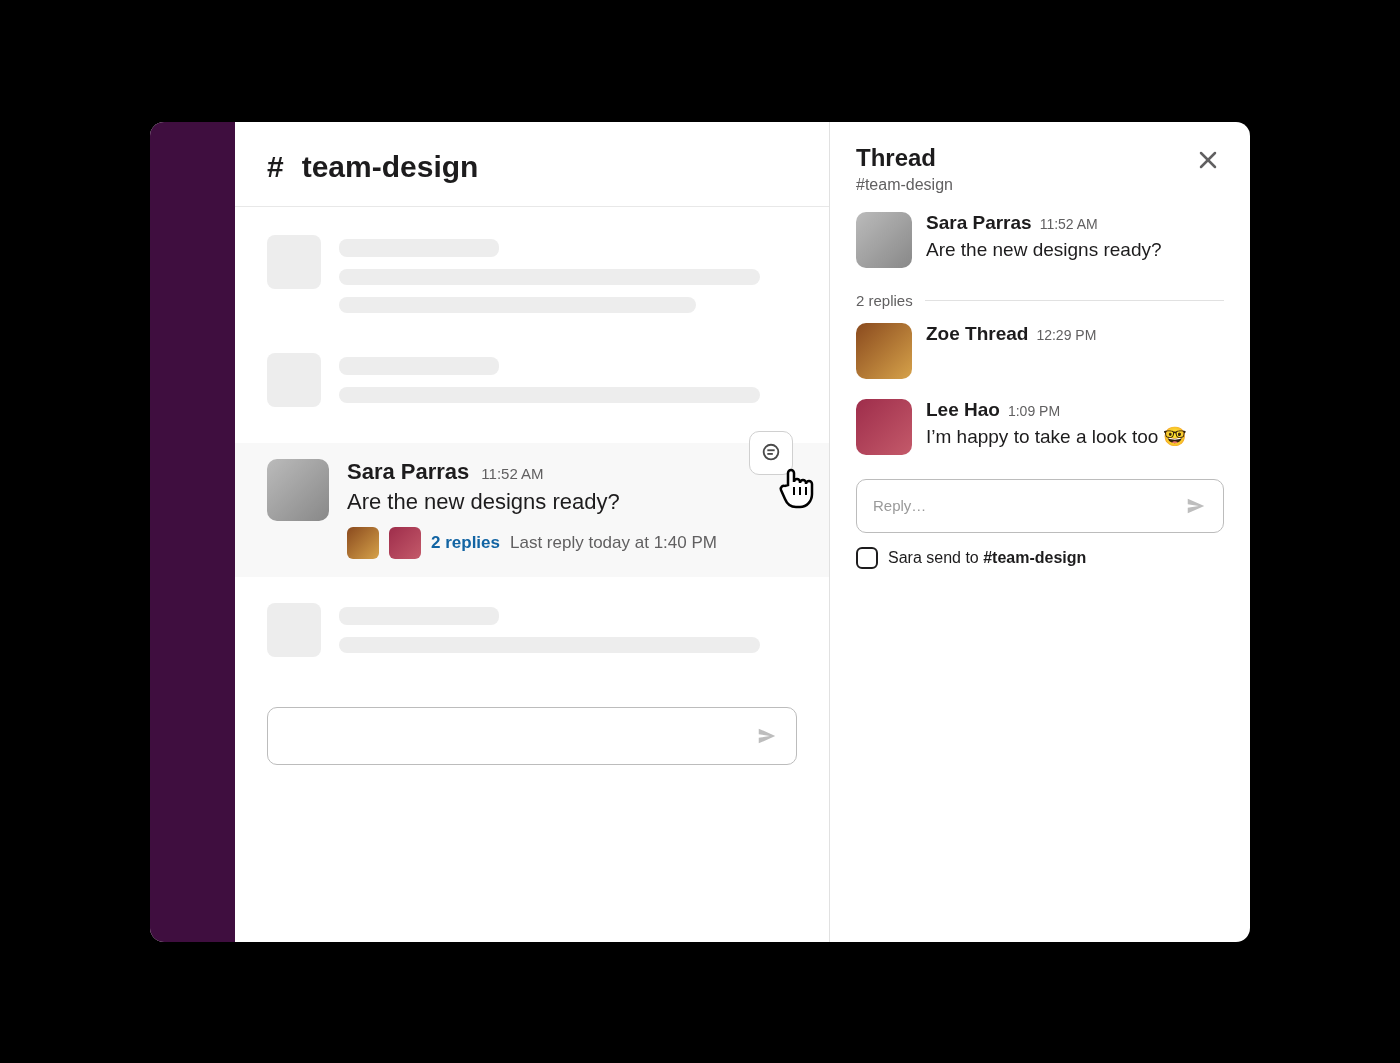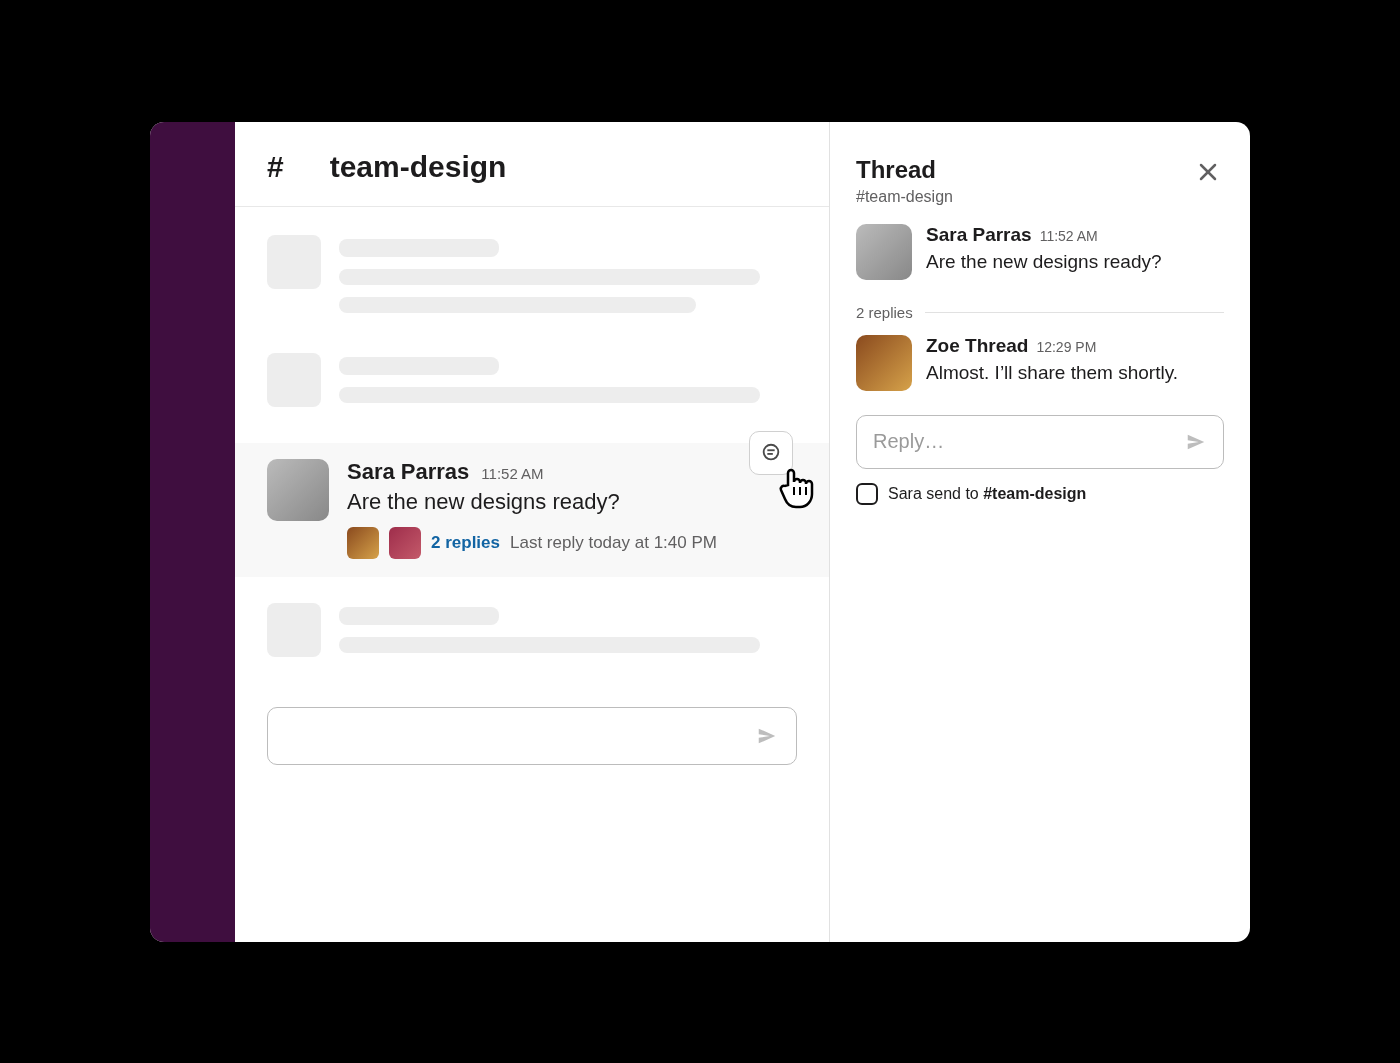--- a/index.html
+++ b/index.html
@@ -42,21 +42,20 @@
   .hash {
     font-size: 30px;
     font-weight: 700;
     color: #1d1c1d;
     margin-right: 18px;
   }
   .channel-name {
     font-size: 30px;
     font-weight: 800;
     color: #1d1c1d;
-    margin-left: 28px;
   }
   .messages {
     flex: 1;
     overflow: hidden;
     padding-top: 28px;
     position: relative;
   }
   .placeholder-msg {
     padding: 0 32px 28px;
     display: flex;
@@ -158,21 +157,21 @@
     padding: 0 18px;
   }
   .compose svg, .reply-box svg { width: 22px; height: 22px; fill: #bdbdbd; }
 
   
   .thread-col {
     width: 420px;
     flex: 0 0 420px;
     display: flex;
     flex-direction: column;
-    padding: 34px 26px 24px;
+    padding: 22px 26px 24px;
   }
   .thread-header {
     display: flex;
     align-items: flex-start;
     justify-content: space-between;
     margin-bottom: 18px;
   }
   .thread-title {
     font-size: 24px;
     font-weight: 800;
@@ -225,21 +224,21 @@
     border-radius: 10px;
     height: 54px;
     display: flex;
     align-items: center;
     justify-content: space-between;
     padding: 0 16px;
     margin-top: 4px;
   }
   .reply-box .ph {
     color: #9a9a9a;
-    font-size: 20px;
+    font-size: 15px;
   }
   .also-send {
     display: flex;
     align-items: center;
     gap: 10px;
     margin-top: 14px;
     font-size: 16px;
     color: #1d1c1d;
   }
   .cb {
@@ -361,24 +360,33 @@
 
     <div class="replies-div">2 replies</div>
 
     <div class="t-msg">
       <div class="t-avatar av-zoe"></div>
       <div class="t-body">
         <div class="t-head">
           <span class="t-author">Zoe Thread</span>
           <span class="t-ts">12:29 PM</span>
         </div>
-        <div class="t-text">Almost. I’ll share them shortly.</div>
-      </div>
-    </div>
-
+      </div>
+    </div>
+
+    <div class="t-msg">
+      <div class="t-avatar av-lee"></div>
+      <div class="t-body">
+        <div class="t-head">
+          <span class="t-author">Lee Hao</span>
+          <span class="t-ts">1:09 PM</span>
+        </div>
+        <div class="t-text">I’m happy to take a look too 🤓</div>
+      </div>
+    </div>
 
     <div class="reply-box">
       <span class="ph">Reply…</span>
       <svg viewBox="0 0 24 24">
           <path d="M3 20l18-8L3 4v6l12 2-12 2z"></path>
         </svg>
     </div>
 
     <label class="also-send">
       <span class="cb"></span>

